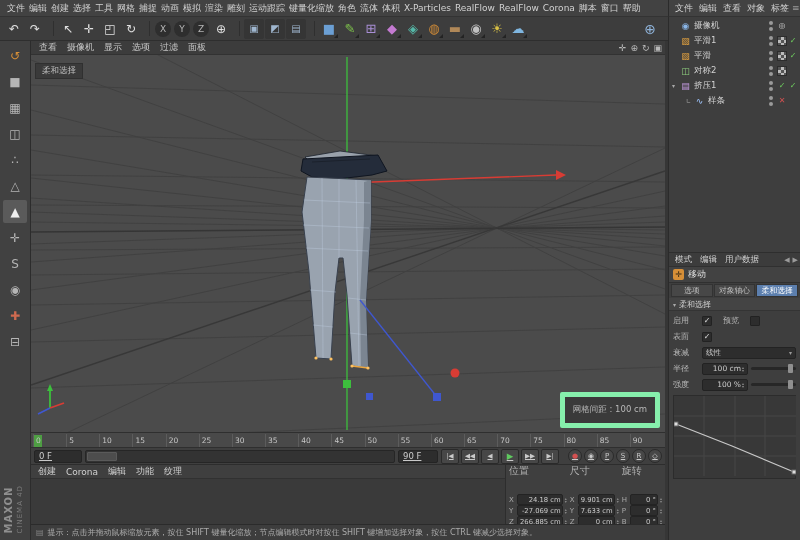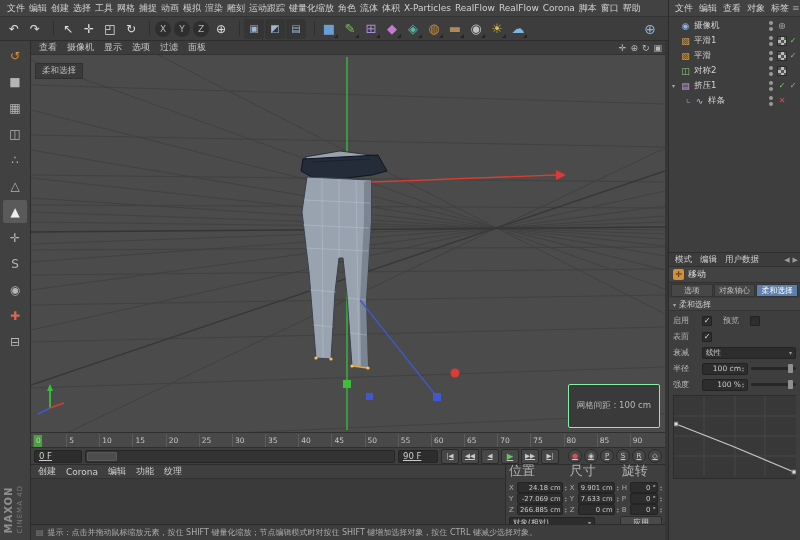--- a/index.html
+++ b/index.html
@@ -46,22 +46,22 @@
   .branding .c4d { font-size:7px; color:#7c7c7c; }
   
   .vp-menubar { position:absolute; left:31px; top:41px; width:634px; height:14px; background:#3c3c3c;
     display:flex; align-items:center; font-size:9px; border-bottom:1px solid #323232; padding:0 3px; }
   .vp-menubar .menu-item { padding:0 5px; color:#c6c6c6; }
   .vp-nav { margin-left:auto; display:flex; gap:4px; }
   .vp-nav span { font-size:9px; color:#b9b9b9; }
   .viewport { position:absolute; left:31px; top:55px; width:634px; height:377px; background:#4b4b4b; overflow:hidden; }
   .vp-label { position:absolute; left:4px; top:8px; background:#3a3a3a; border:1px solid #303030;
     padding:1px 6px; font-size:8.5px; color:#bfbfbf; z-index:3; }
-  .grid-spacing { position:absolute; right:5px; bottom:4px; background:#3a3a3a; border:1px solid #86efac;
-    border-radius:2px; padding:15px 8px; font-size:8.5px; color:#b8b8b8; z-index:3; }
+  .grid-spacing { position:absolute; right:5px; bottom:4px; background:#3a3a3a; border:5px solid #86efac;
+    border-radius:2px; padding:7px 8px; font-size:8.5px; color:#b8b8b8; z-index:3; }
   
   .timeline { position:absolute; left:31px; top:432px; width:634px; height:15px; background:#494949;
     border-top:1px solid #2f2f2f; display:flex; align-items:stretch; padding:1px 2px 0 2px; }
   .playhead { position:absolute; left:3px; top:2px; width:8px; height:12px; background:#4e9e43; z-index:1; }
   .tl-cell { flex:1; font-size:7.5px; color:#c6c6c6; border-left:1px solid #5c5c5c; padding-left:2px;
     line-height:13px; z-index:2; }
   
   .transport { position:absolute; left:31px; top:447px; width:634px; height:17px; background:#3f3f3f;
     border-top:1px solid #2f2f2f; display:flex; align-items:center; gap:3px; padding:0 3px;text-decoration:underline; }
   .fld { background:#2d2d2d; border:1px solid #242424; border-radius:2px; font-size:8.5px;
@@ -78,21 +78,21 @@
   .rbtn.rec { color:#d35151; }
   .rec-group { display:flex; gap:2px; margin-left:6px; }
   
   .matman { position:absolute; left:31px; top:464px; width:474px; height:60px; background:#3a3a3a; border-top:1px solid #2d2d2d; }
   .matman-menu { height:14px; background:#3f3f3f; border-bottom:1px solid #313131; display:flex; align-items:center; padding:0 2px; }
   .matman-menu .menu-item { font-size:9px; padding:0 5px; }
   .coords { position:absolute; left:505px; top:464px; width:160px; height:60px; background:#3f3f3f;
     border-top:1px solid #2d2d2d; border-left:1px solid #2d2d2d; padding:1px 3px; display:flex; flex-direction:column; }
   .coord-cols { display:flex; gap:3px; }
   .coord-col { flex:1; display:flex; flex-direction:column; gap:1px; }
-  .coord-h { font-size:13px; color:#b2b2b2; height:15px; line-height:9px; }
+  .coord-h { font-size:10px; color:#b2b2b2; height:27px; line-height:9px; }
   .coord-row { display:flex; align-items:center; gap:1px; height:11px; }
   .coord-l { width:7px; font-size:7px; color:#aaa; }
   .cfld { flex:1; background:#2d2d2d; border:1px solid #232323; border-radius:2px; height:11px;
     font-size:6.8px; color:#ccc; display:flex; align-items:center; justify-content:flex-end; padding:0 1px 0 2px; overflow:hidden; white-space:nowrap; }
   .spn { display:flex; flex-direction:column; font-size:4px; color:#8a8a8a; line-height:3px; margin-left:1px; }
   .coord-bottom { display:flex; align-items:center; gap:4px; margin-top:1px; }
   .dd { background:#2d2d2d; border:1px solid #232323; border-radius:2px; height:12px; font-size:7.5px;
     color:#ccc; display:flex; align-items:center; justify-content:space-between; padding:0 3px; }
   .coord-bottom .dd { width:86px; }
   .dd .arr { font-size:6px; color:#999; margin-left:3px; }

